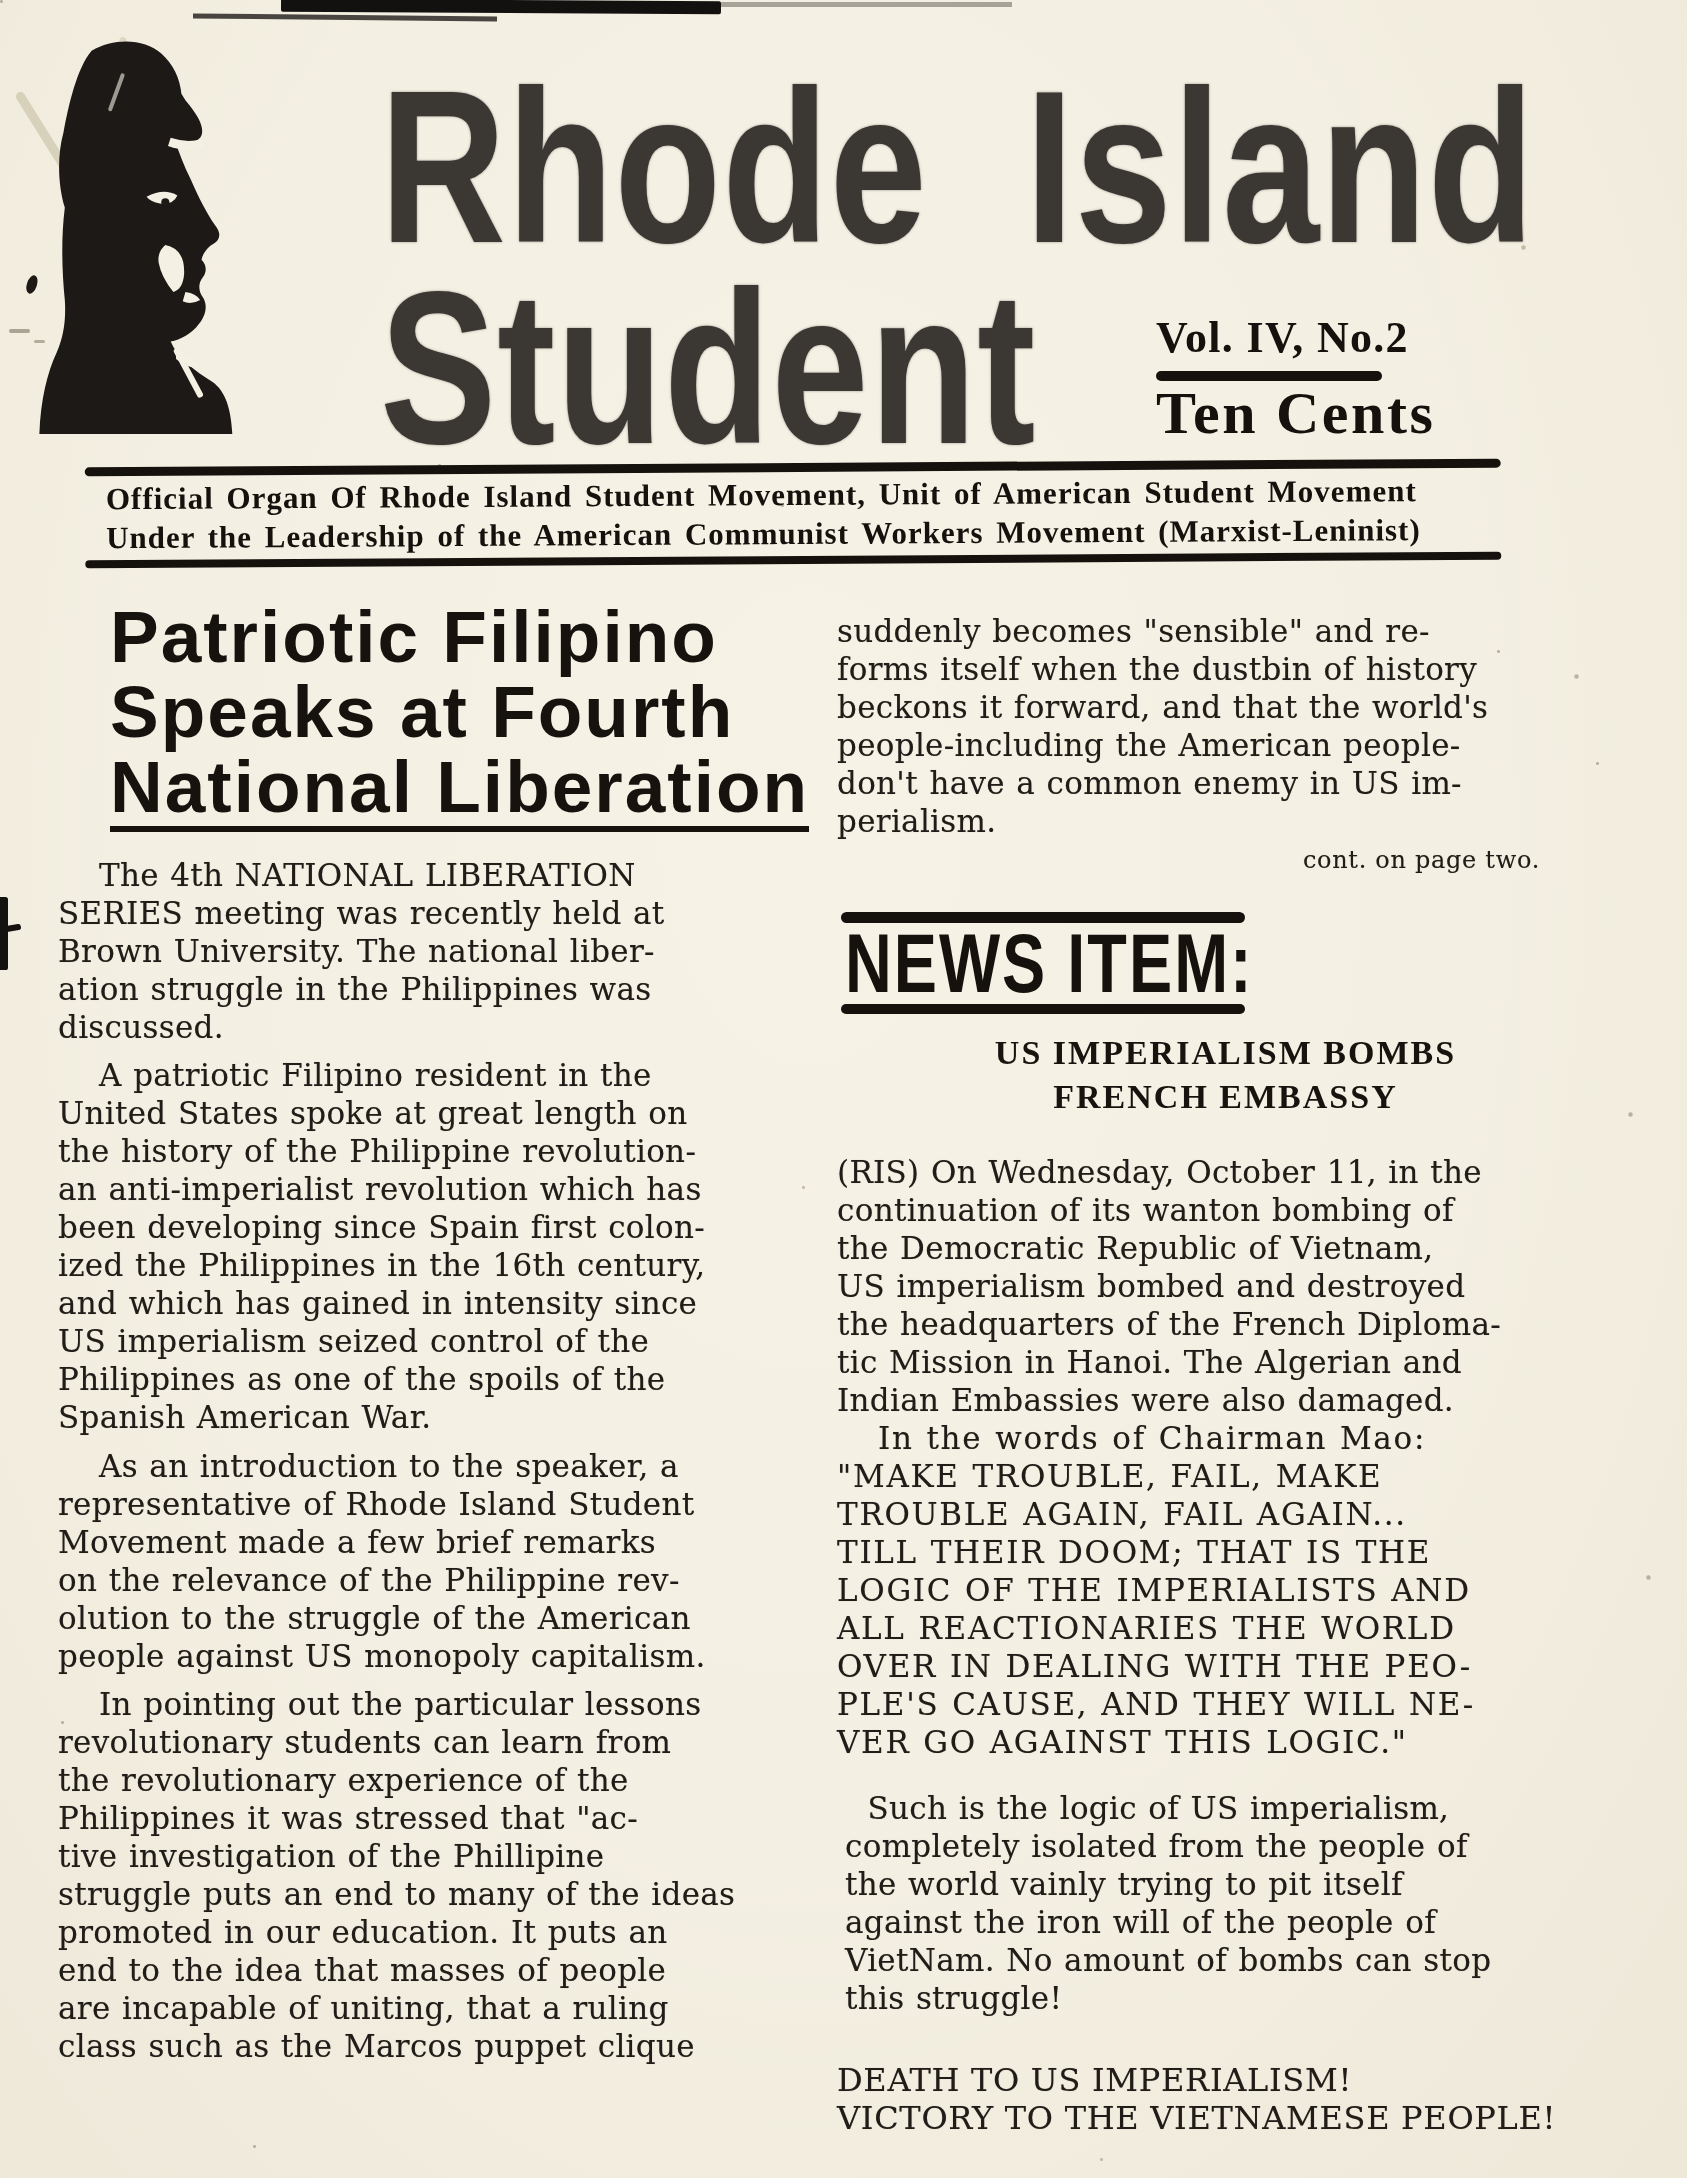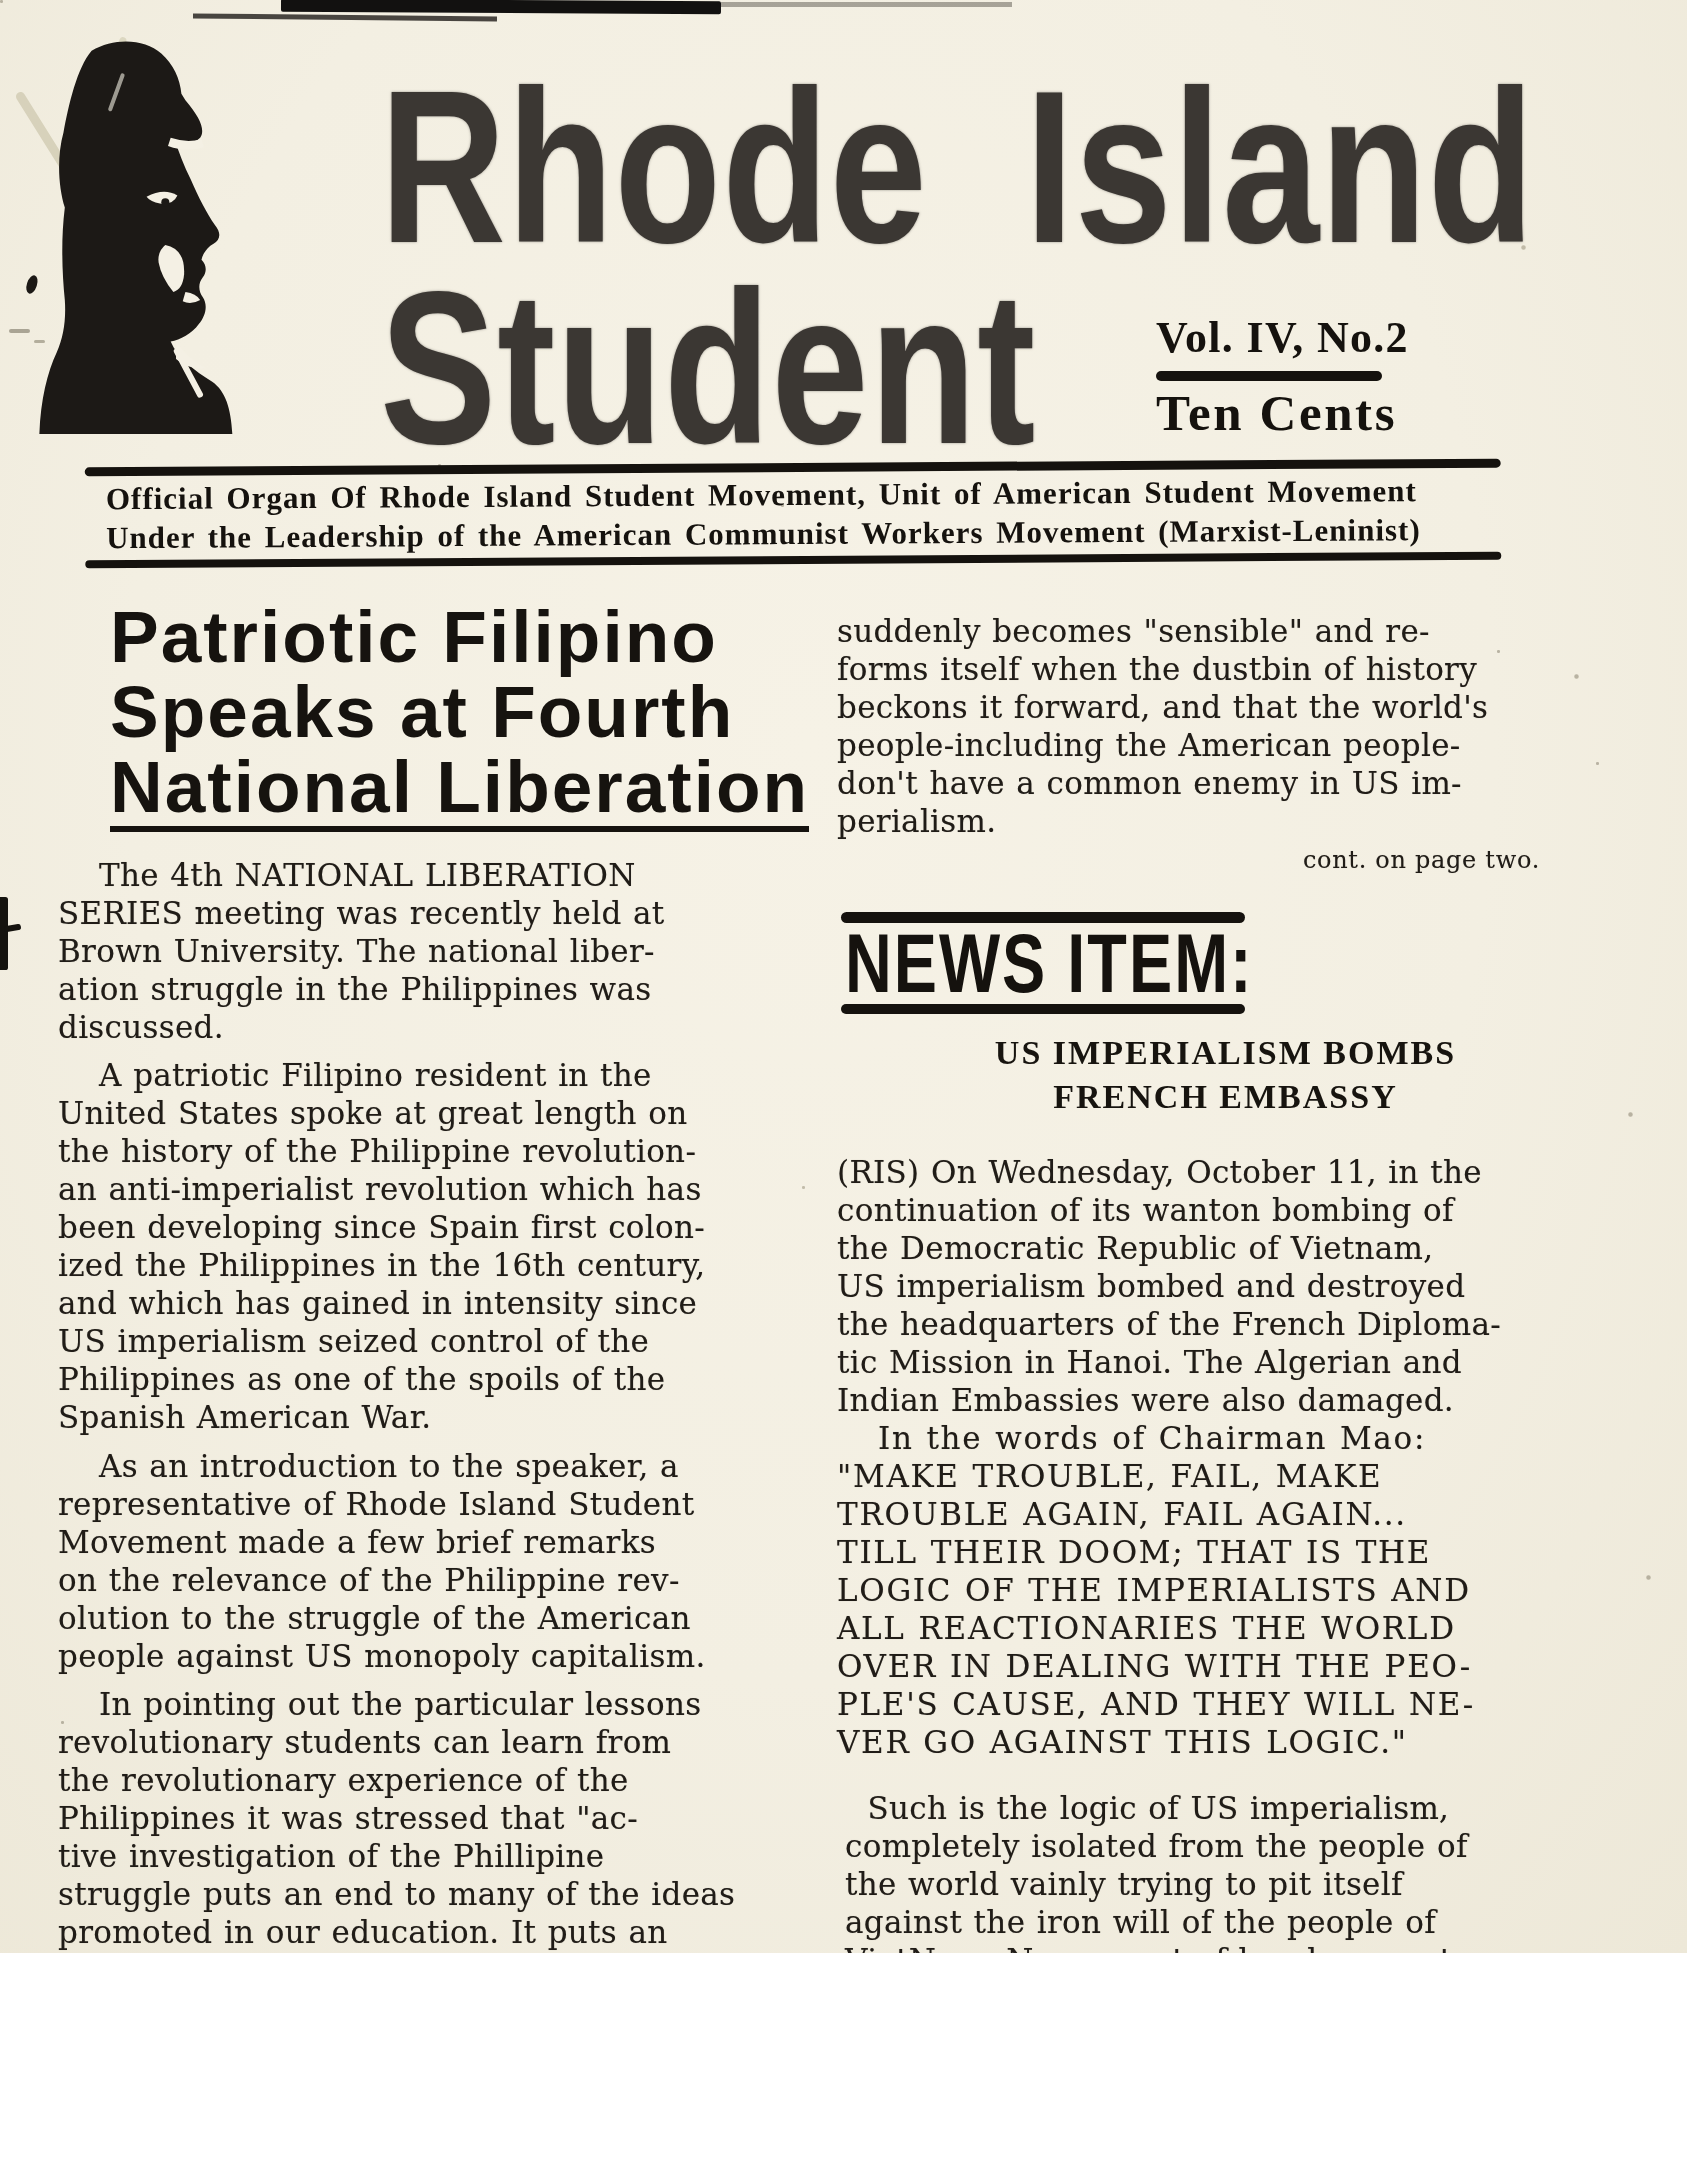--- a/index.html
+++ b/index.html
@@ -1,17 +1,17 @@
 <!DOCTYPE html>
 <html style="font-size:10.6px"><head>
 <meta charset="utf-8">
 <style>
   html,body { margin:0; padding:0; }
   .page {
-    position:relative; width:1687px; height:1953px; overflow:hidden;
+    position:relative; width:1687px; height:2178px; overflow:hidden;
     background: radial-gradient(ellipse at 48% 38%, #f6f2e6 0%, #f3efe2 55%, #ede8d8 100%);
     font-family:"DejaVu Serif", serif; color:#201c17;
   }
   
   .art { position:absolute; }
   .topbar1 { left:281px; top:0; width:440px; height:13.2px; background:#121110; border-radius:2px; transform:rotate(.3deg); }
   .topbar2 { left:193px; top:14.6px; width:304px; height:4.6px; background:#2a2723; opacity:.85; transform:rotate(.6deg); }
   .topbar3 { left:721px; top:2px; width:291px; height:5.3px; background:#4a453c; opacity:.45; }
   .smudge1 { left:61px; top:79px; width:9.3px; height:179px; background:#c9c3a8; opacity:.65; transform:rotate(-32deg); border-radius:5.3px; }
   .smudge2 { left:101px; top:34px; width:6.6px; height:126px; background:#cfc9ae; opacity:.6; transform:rotate(18deg); border-radius:5.3px; }
@@ -28,21 +28,21 @@
       253px 2145px 0 0 #8a8370, 1100px 2158px 0 0 #9a927c, 1497px 650px 0 0 #8a8370; }
   
   .title { position:absolute; left:380px; font-family:"Liberation Sans", sans-serif; font-weight:900;
     font-size:218px; line-height:218px; color:#3b3733; transform:scaleX(.80); transform-origin:left top;
     letter-spacing:1.3px; word-spacing:60px; white-space:nowrap; text-shadow:0 0 2.6px rgba(59,55,51,.55); }
   .t1 { top:58px; }
   .t2 { top:259px; }
   .volbox { position:absolute; left:1156px; top:316px; font-family:"Liberation Serif", serif; font-weight:bold; color:#15120e; }
   .vol  { font-size:44px; line-height:44px; letter-spacing:1.3px; white-space:nowrap; }
   .volrule { margin-top:10.6px; width:226px; height:10px; background:#15120e; border-radius:5.3px; }
-  .price { margin-top:8px; font-size:51px; line-height:49px; letter-spacing:2.6px; white-space:nowrap; }
+  .price { margin-top:8px; font-size:60px; line-height:49px; letter-spacing:2.6px; white-space:nowrap; }
   .tagline { position:absolute; left:85px; top:463px; width:1416px; transform:rotate(-.35deg); }
   .tl-rule { height:8.6px; background:#15120e; border-radius:4.6px; }
   .tl-text { padding-left:21px; margin:6px 0; font-family:"Liberation Serif", serif; font-weight:bold;
     font-size:31px; line-height:33px; letter-spacing:1px; word-spacing:4px; color:#15120e; white-space:nowrap; }
   
   .col { position:absolute; }
   .leftcol { left:58px; top:599px; width:748px; }
   .rightcol { left:837px; top:612px; width:777px; }
   .headline { margin:0 0 0 52px; font-family:"Liberation Sans", sans-serif; font-weight:bold;
     font-size:73px; line-height:75px; letter-spacing:2px; color:#16130f; white-space:nowrap; }

